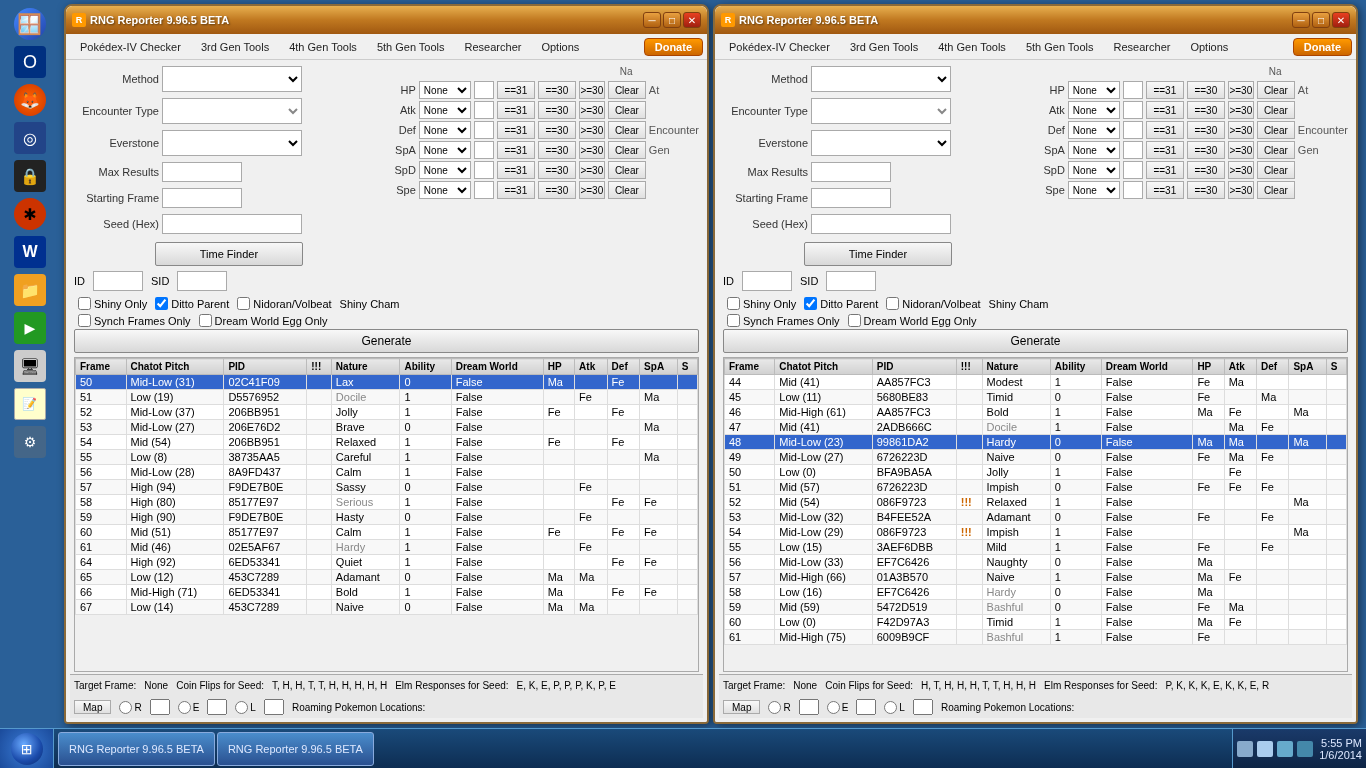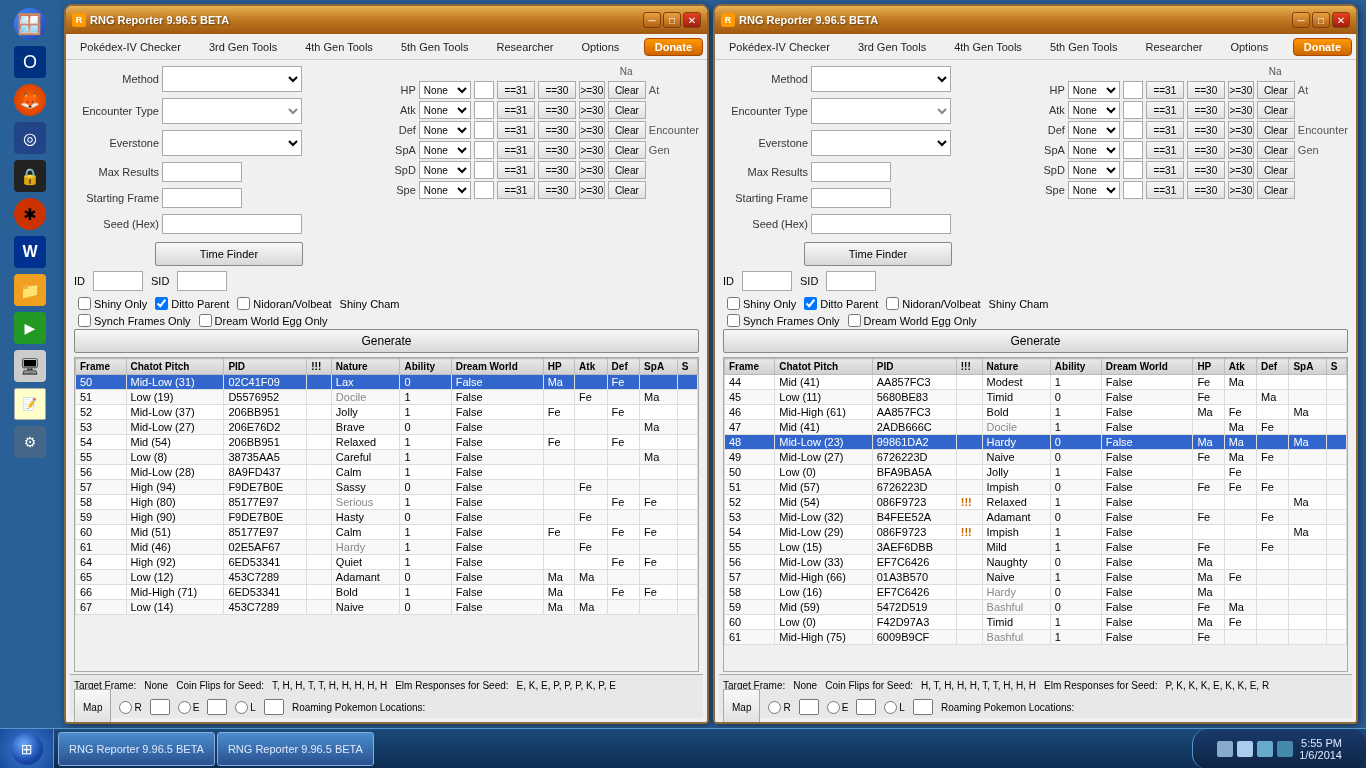--- a/index.html
+++ b/index.html
@@ -63,26 +63,25 @@
       border-radius: 3px;
       white-space: nowrap;
     }
     .taskbar-btn.active {
       background: linear-gradient(to bottom, #4a8dcc, #2a5090);
       border-color: #88aadd;
     }
     .taskbar-tray {
       display: flex;
       align-items: center;
-      padding: 0 24px;
+      padding: 0 4px;
       gap: 6px;
       height: 40px;
       background: linear-gradient(to bottom, #1a3a6a, #0d2444);
       border-left: 1px solid #5599cc;
-      border-radius: 15px;
     }
     .clock {
       color: #dde8ff;
       font-size: 11px;
       text-align: right;
     }
     .taskbar-icons {
       display: flex;
       gap: 4px;
       align-items: center;
@@ -183,21 +182,21 @@
     .title-btn.min { background: linear-gradient(to bottom, #e8a040, #b06010); }
 
     
     .menu-bar {
       height: 26px;
       background: #f0f0f0;
       display: flex;
       align-items: center;
       padding: 0 4px;
       border-bottom: 1px solid #ccc;
-      gap: 8px;
+      gap: 0;
     }
     .menu-item {
       padding: 2px 10px;
       cursor: pointer;
       border-radius: 3px;
       font-size: 11px;
       color: #222;
     }
     .donate-btn {
       margin-left: auto;
@@ -394,21 +393,21 @@
       height: 22px;
       background: #e8e8e8;
       border-top: 1px solid #aaa;
       display: flex;
       align-items: center;
       padding: 0 4px;
       font-size: 10px;
       gap: 8px;
     }
     .map-btn {
-      height: 36px;
+      height: 14px;
       padding: 0 8px;
       font-size: 10px;
       background: linear-gradient(to bottom, #f8f8f8, #e0e0e0);
       border: 1px solid #aaa;
       cursor: pointer;
     }
     .radio-label {
       display: flex;
       align-items: center;
       gap: 2px;

